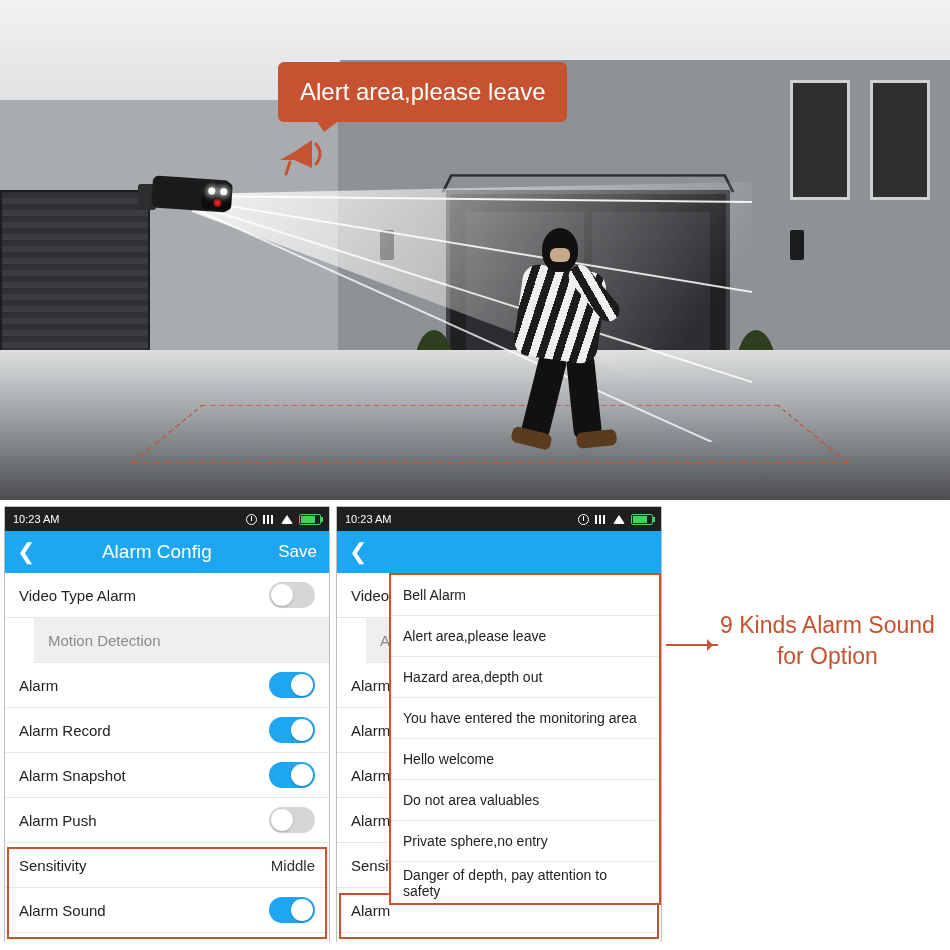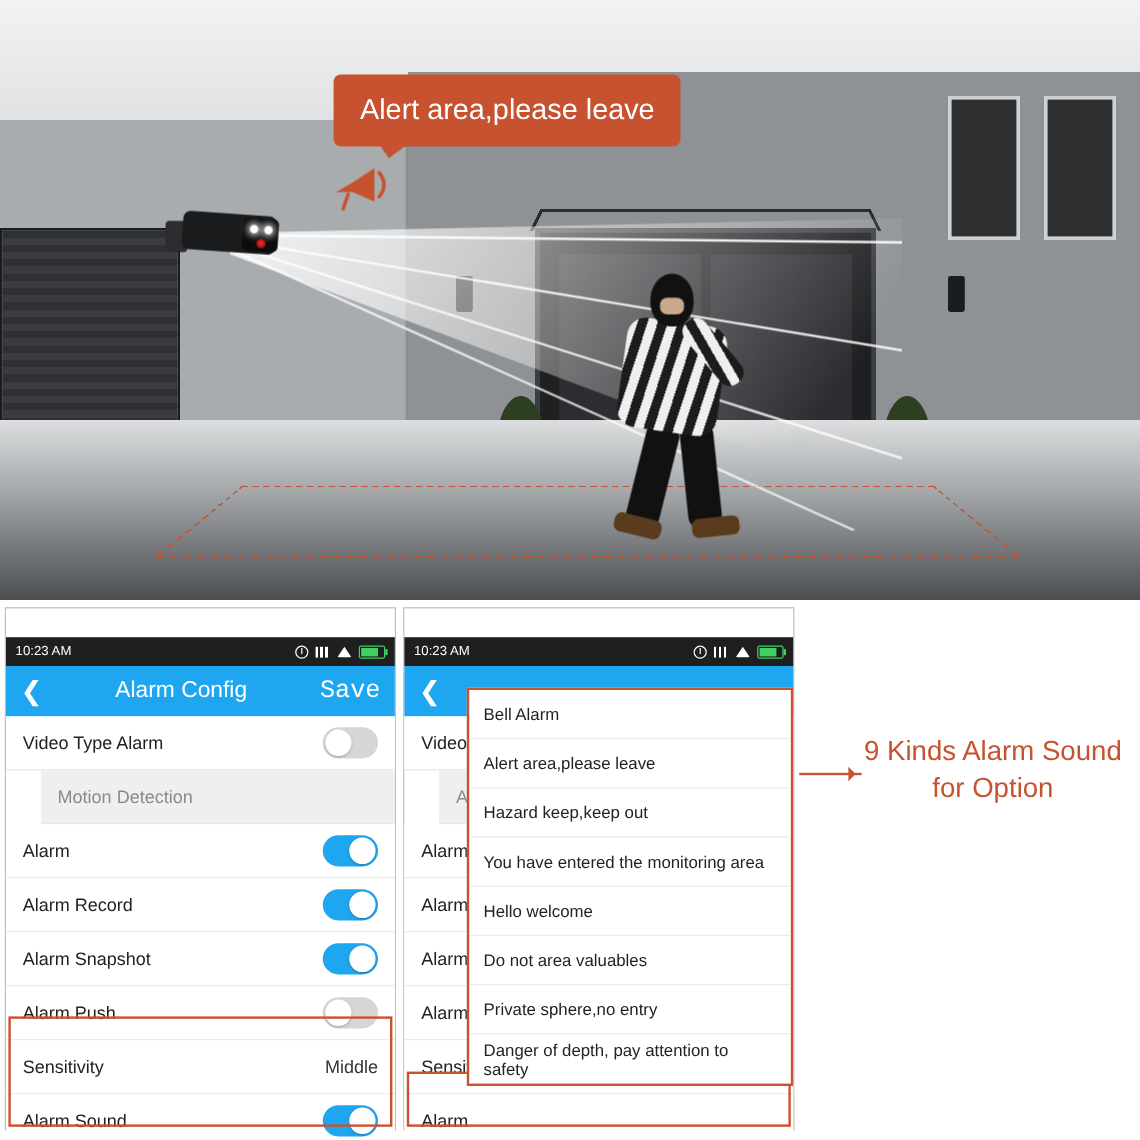--- a/index.html
+++ b/index.html
@@ -89,36 +89,36 @@
                   transform:skewX(-18deg);}
   .horn{position:absolute; left:272px; top:130px; width:54px; height:48px;}
   .horn svg{width:100%;height:100%;}
 
   
   .bottom { position:absolute; top:500px; left:0; width:950px; height:450px; background:#fff;}
   .phone { position:absolute; top:6px; width:326px; height:436px; background:#fff;
            border:1px solid #bfbfbf;}
   .ph1{left:4px;} .ph2{left:336px;}
   .statusbar{height:22px; background:#1f1f1f; color:#fff; font-size:11px;
-             display:flex; align-items:center; justify-content:space-between; padding:12px 8px;margin-top:24px;}
+             display:flex; align-items:center; justify-content:space-between; padding:12px 8px;}
   .status-icons{display:flex; gap:6px; align-items:center;}
   .sig{width:12px; height:9px; background:
         linear-gradient(to right,#fff 0 2px,transparent 2px 4px,#fff 4px 6px,transparent 6px 8px,#fff 8px 10px,transparent 10px 12px);}
   .wifi{width:0;height:0;border-left:6px solid transparent;border-right:6px solid transparent;border-bottom:9px solid #fff;border-radius:2px;}
   .batt{width:22px;height:11px;border:1px solid #41d064;border-radius:2px;position:relative;}
   .batt::before{content:"";position:absolute;right:-3px;top:2px;width:2px;height:5px;background:#41d064;}
   .batt::after{content:"";position:absolute;left:1px;top:1px;bottom:1px;width:14px;background:#41d064;}
   .alarm{width:11px;height:11px;border:1px solid #fff;border-radius:50%;position:relative;}
   .alarm::after{content:"";position:absolute;left:4px;top:1px;width:1px;height:5px;background:#fff;}
 
   .navbar{height:42px; background:#1ea6f0; color:#fff; display:flex;
           align-items:center; justify-content:space-between; padding:0 12px; font-size:18px;}
   .nav-back{font-size:22px; font-weight:300;}
   .nav-title{font-size:19px;}
-  .nav-save{font-size:21px;font-family:Liberation Mono, monospace;}
+  .nav-save{font-size:17px;}
 
   .row{height:45px; display:flex; align-items:center; justify-content:space-between;
        padding:0 14px; font-size:15px; color:#222; border-bottom:1px solid #e6e6e6; background:#fff;}
   .row.section{background:#efefef; color:#8a8a8a;margin-left:29px;}
   .row .val{color:#333;}
   .toggle{width:46px;height:26px;border-radius:13px;position:relative;}
   .toggle.off{background:#d6d6d6;}
   .toggle.on{background:#1ea6f0;}
   .knob{position:absolute;top:2px;width:22px;height:22px;border-radius:50%;
         background:#fff;box-shadow:0 1px 2px rgba(0,0,0,.25);}
@@ -326,21 +326,21 @@
     <div class="row" style="justify-content:flex-start; gap:26px;">
       <span>Alarm Sound Type</span>
       <span class="val">Bell Alarm</span>
     </div>
 
     <div class="hl-box" style="left:2px; top:386px; width:320px; height:46px;"></div>
 
     <div class="dropdown">
       <div class="dd-item">Bell Alarm</div>
       <div class="dd-item">Alert area,please leave</div>
-      <div class="dd-item">Hazard keep,keep out</div>
+      <div class="dd-item">Hazard area,depth out</div>
       <div class="dd-item">You have entered the monitoring area</div>
       <div class="dd-item">Hello welcome</div>
       <div class="dd-item">Do not area valuables</div>
       <div class="dd-item">Private sphere,no entry</div>
       <div class="dd-item">Danger of depth, pay attention to safety</div>
     </div>
   </div>
 
   <div class="arrow"></div>
   <div class="callout">

